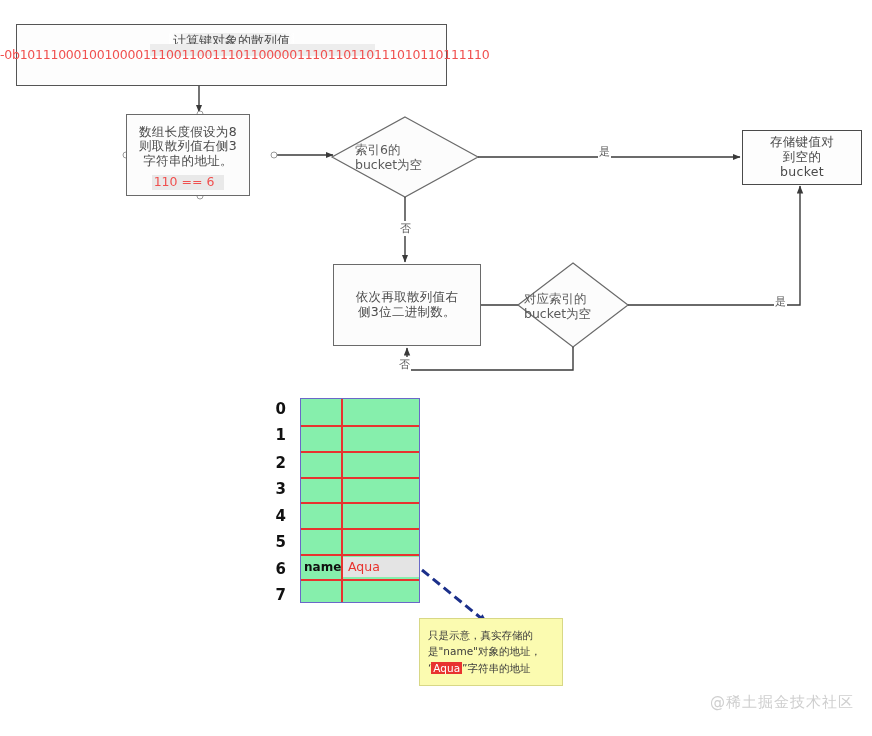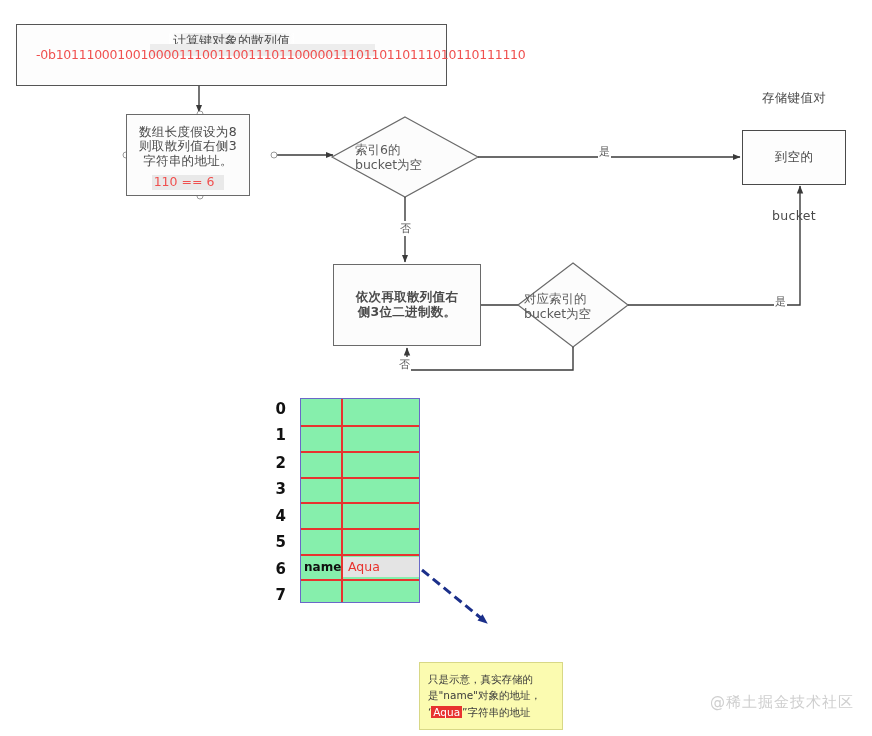--- a/index.html
+++ b/index.html
@@ -59,21 +59,20 @@
   #hash-binary {
     position: absolute;
     left: 0px; top: 47px;
     width: 430px;
     font-size: 12.5px;
     color: #f0504f;
     font-family: "DejaVu Sans", "Liberation Sans", sans-serif;
     letter-spacing: -0.25px;
     white-space: nowrap;
     z-index: 5;
-    margin-left: 36px;
   }
   #hash-binary-bg {
     position: absolute;
     left: 150px; top: 44px;
     width: 225px; height: 12px;
     background: #ededed;
     z-index: 4;
   }
 
   
@@ -93,30 +92,28 @@
     background: #e9e9e9;
     padding: 0 10px 0 2px;
   }
 
   
   #again-box {
     left: 333px; top: 264px;
     width: 148px; height: 82px;
     border: 1px solid #6a6a6a;
     background: #fcfcfc;
-    font-weight: bold;
   }
 
   
   #store-box {
     left: 742px; top: 130px;
-    width: 104px; height: 55px;
+    width: 120px; height: 55px;
     border: 1.4px solid #4a4a4a;
     background: #fdfdfd;
-    gap: 44px;
   }
   #store-box .rect-text { font-size: 12.5px; }
 
   
   .diamond-label {
     position: absolute;
     text-align: left;
     font-size: 12.5px;
     color: #5a5a5a;
     line-height: 1.2;
@@ -191,21 +188,20 @@
 
   
   #note {
     position: absolute;
     left: 419px; top: 618px;
     width: 144px; height: 68px;
     background: #fbfbb0;
     border: 1px solid #d8d886;
     box-sizing: border-box;
     padding: 8px 24px 0 8px;
-    margin-top: 44px;
   }
   #note::after {
     content: "";
     position: absolute;
     right: -5px; bottom: -5px;
     width: 100%; height: 100%;
     background: rgba(0,0,0,0.05);
     z-index: -1;
   }
   .note-line {

